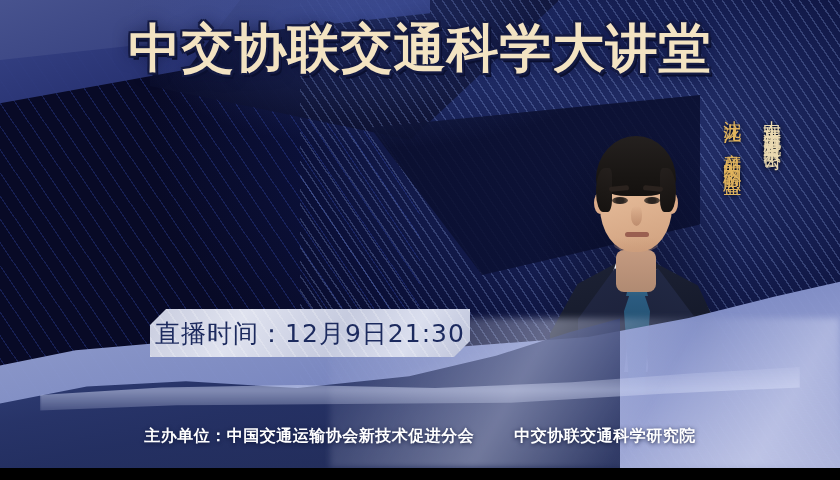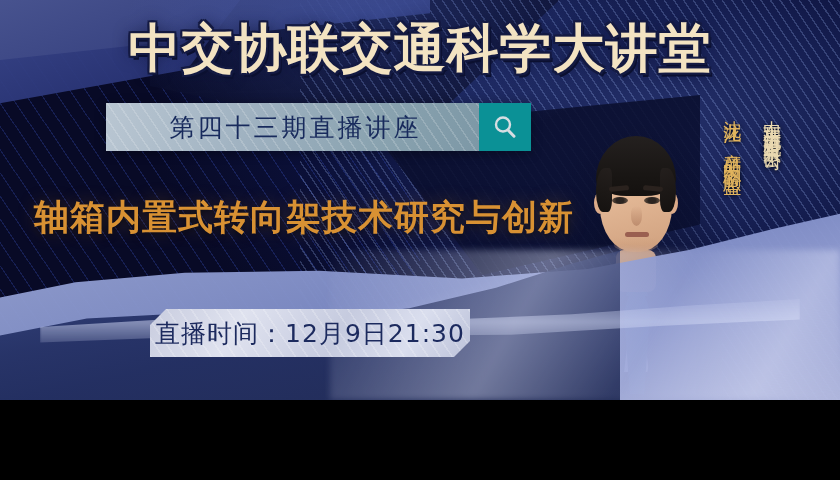--- a/index.html
+++ b/index.html
@@ -5,21 +5,21 @@
   html, body {
     margin: 0; padding: 0;
     background: #000;
   }
   body {
     font-family: "Liberation Sans", "DejaVu Sans", sans-serif;
   }
   #poster {
     position: relative;
     width: 840px;
-    height: 400px;
+    height: 468px;
     overflow: hidden;
     background: #0a0c28;
   }
 
   
   .bg-base {
     position: absolute; inset: 0;
     background:
       radial-gradient(ellipse 60% 70% at 78% 30%, #24306a 0%, #161f52 40%, #0b1038 70%, #080a26 100%),
       linear-gradient(120deg, #0c1140 0%, #0a0d30 45%, #11184a 100%);
@@ -344,35 +344,28 @@
   </div>
 
   <div class="silk-teal"></div>
   <div class="silk"></div>
   <div class="silk-dark"></div>
   <div class="silk-hi1"></div>
   <div class="silk-hi2"></div>
 
   <div class="main-title">中交协联交通科学大讲堂</div>
 
-  <div class="sub-bar">
-    <div class="sub-bar-text">第四十三期直播讲座</div>
-    <div class="sub-bar-icon">
-      <span>
-        <svg width="28" height="28" viewBox="0 0 28 28" aria-hidden="true">
-          <circle cx="12" cy="11.5" r="7" fill="none" stroke="#d6dde2" stroke-width="2.4"></circle>
-          <line x1="17" y1="17" x2="23" y2="23.2" stroke="#d6dde2" stroke-width="3" stroke-linecap="round"></line>
-        </svg>
-      </span>
-    </div>
-  </div>
-
-  <div class="topic-title">轴箱内置式转向架技术研究与创新</div>
+
 
   <div class="time-pill">
     <span class="time-pill-text">直播时间：12月9日21:30</span>
   </div>
 
   <div class="vtext vtext-name">沈龙江 产品研发中心副总监</div>
   <div class="vtext vtext-company">中车株洲电力机车有限公司</div>
 
+  <div class="footer">
+    <span>主办单位：中国交通运输协会新技术促进分会</span>
+    <span class="gap"></span>
+    <span>中交协联交通科学研究院</span>
+  </div>
 
 </div>
 
 </body></html>

